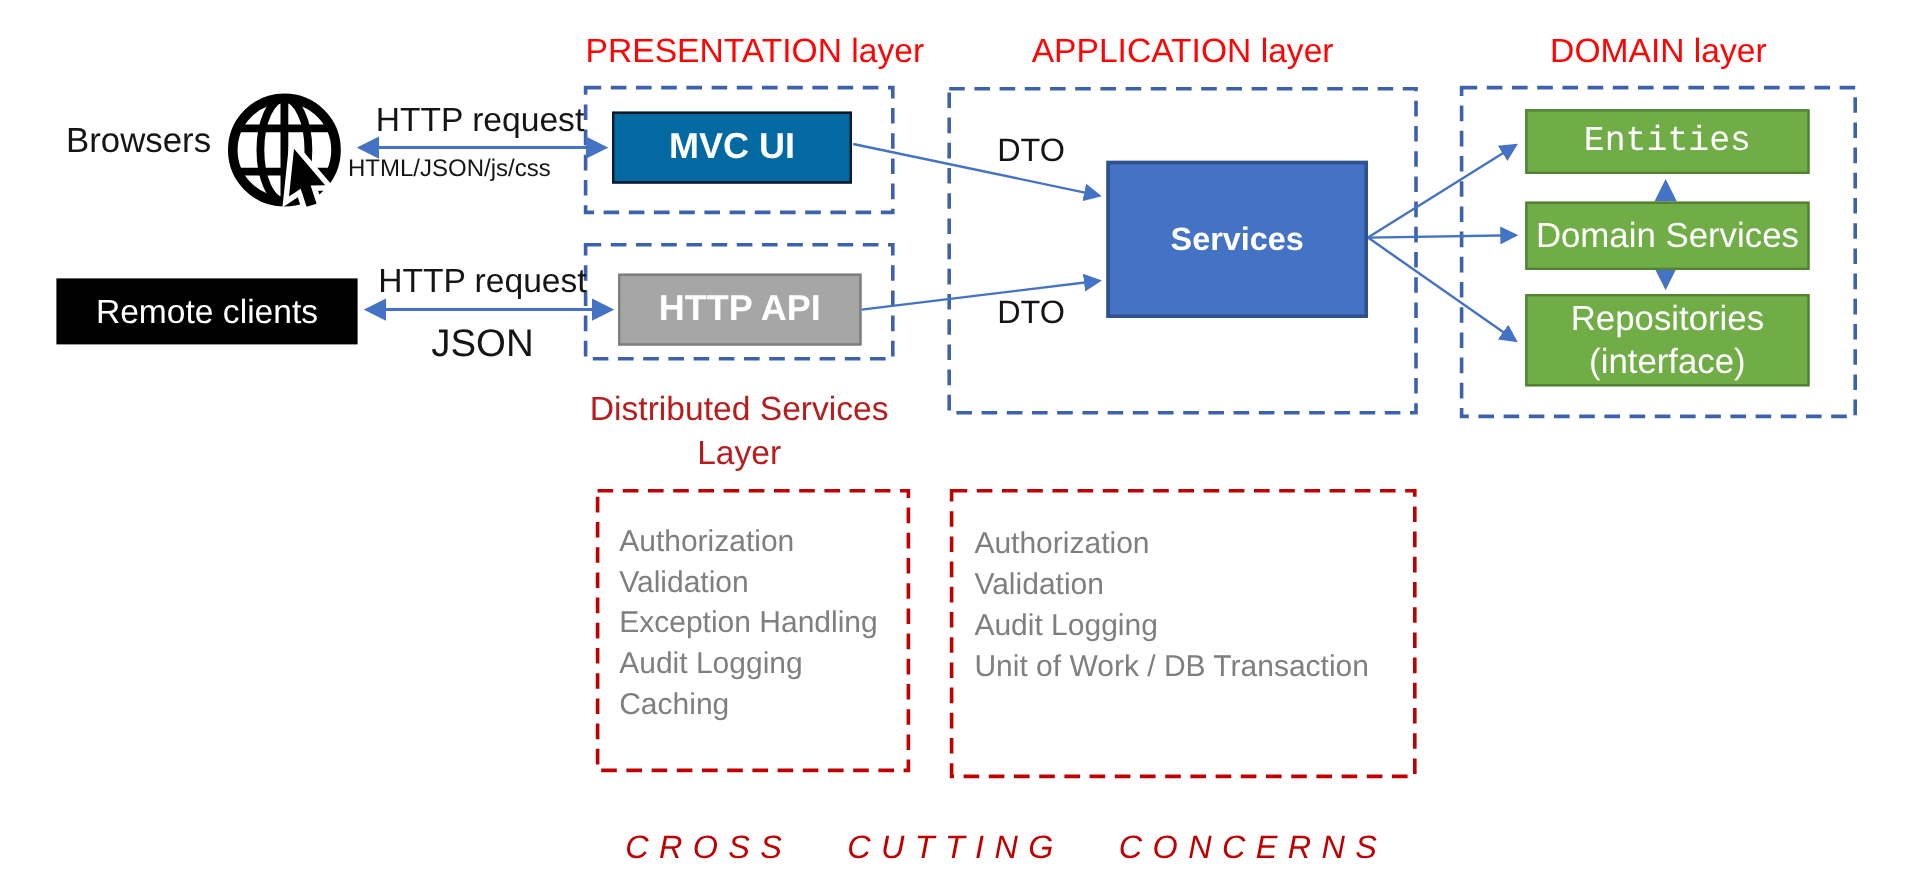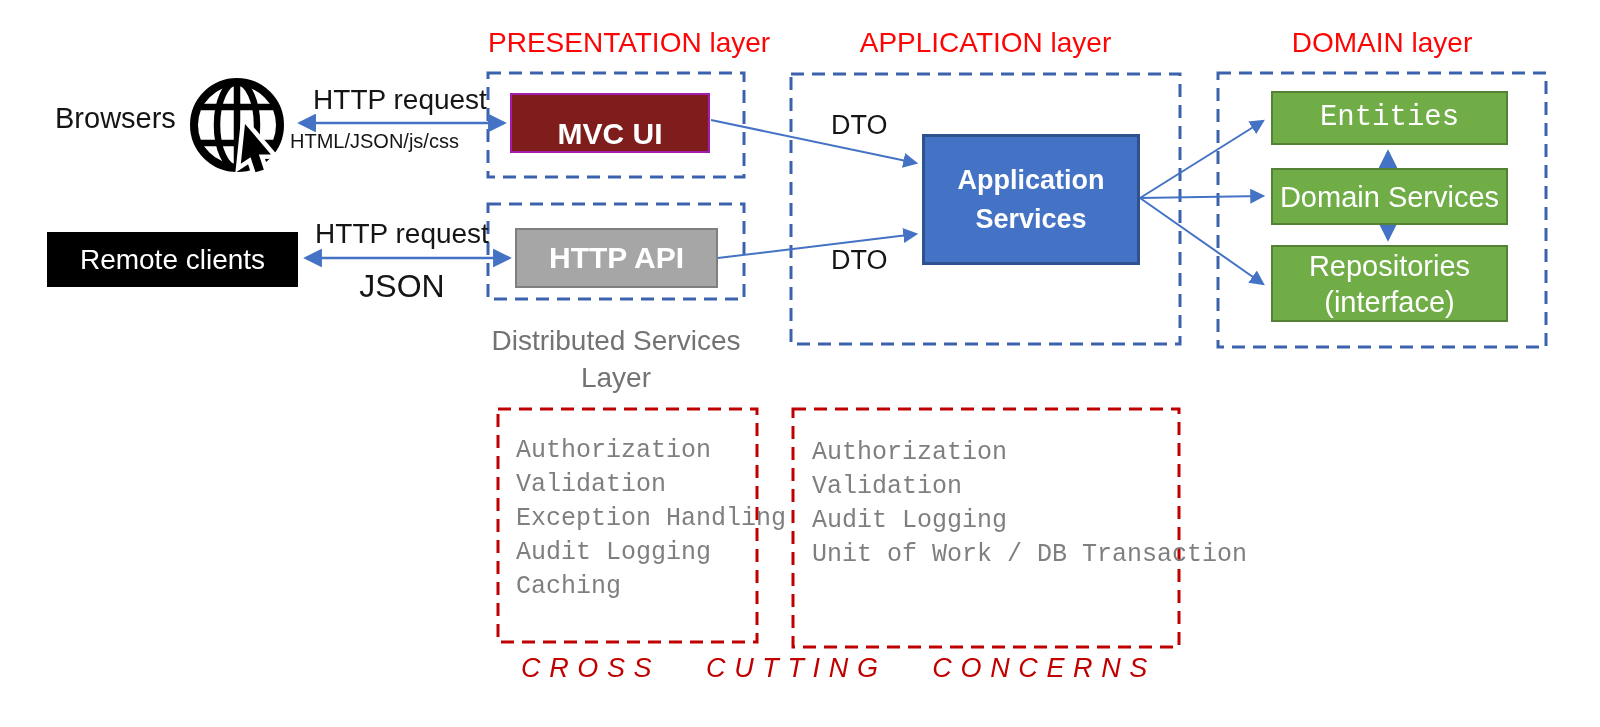--- a/index.html
+++ b/index.html
@@ -7,28 +7,28 @@
     position:relative;width:1600px;height:727px;background:#ffffff;
     font-family:"Liberation Sans", sans-serif;overflow:hidden;color:#111;
   }
   .abs{position:absolute;}
   .layer-title{color:#fe0505;font-size:28px;text-align:center;white-space:nowrap;}
   .black-label{color:#151515;font-size:29px;white-space:nowrap;}
   .arrow-label{color:#151515;font-size:28px;text-align:center;white-space:nowrap;}
   .arrow-sublabel{color:#151515;font-size:20px;text-align:left;white-space:nowrap;}
   .dto-label{color:#151515;font-size:27px;white-space:nowrap;}
   .solid-box{display:flex;align-items:center;justify-content:center;color:#ffffff;text-align:center;box-sizing:border-box;}
-  .mvc-box{background:#7f1d1d;border:2px solid #a21caf;font-size:30px;font-weight:bold;align-items:flex-end;}
+  .mvc-box{background:#0369a1;border:2px solid #0f172a;font-size:30px;font-weight:bold;}
   .api-box{background:#A6A6A6;border:2px solid #7F7F7F;font-size:30px;font-weight:bold;}
   .app-box{background:#4472C4;border:3px solid #2F528F;font-size:27px;font-weight:bold;line-height:39px;}
   .green-box{background:#70AD47;border:2px solid #548235;font-size:29px;line-height:36px;}
   .remote-box{background:#000000;font-size:28px;}
-  .red-label{color:#737373;font-size:28px;text-align:center;line-height:37px;}
+  .red-label{color:#b91c1c;font-size:28px;text-align:center;line-height:37px;}
   .gray-list{color:#7F7F7F;font-size:25px;line-height:34px;}
-  .gray-list div{margin:0;font-family:Liberation Mono, monospace;}
+  .gray-list div{margin:0;}
   .cross-title{
     color:#C00000;font-size:27px;font-style:italic;text-align:center;
     letter-spacing:0.32em;word-spacing:1.1em;white-space:nowrap;
   }
   svg{display:block;}
 </style>
 </head>
 <body>
 
 <div class="stage">
@@ -99,21 +99,20 @@
 
   <div class="abs red-label" style="left:458px;top:322px;width:316px;">
     <div>Distributed Services</div>
     <div>Layer</div>
   </div>
 
   <div class="abs layer-title" style="left:791px;top:27px;width:389px;">APPLICATION layer</div>
 
   <div class="abs solid-box app-box" style="left:922px;top:134px;width:218px;height:131px;">
     <div>
-      <div>Application</div>
       <div>Services</div>
     </div>
   </div>
 
   <div class="abs layer-title" style="left:1218px;top:27px;width:328px;">DOMAIN layer</div>
 
   <div class="abs solid-box green-box" style="left:1271px;top:91px;width:237px;height:54px;font-family:Liberation Mono, monospace;">
     <span>Entities</span>
   </div>
 
@@ -136,15 +135,15 @@
     <div>Caching</div>
   </div>
 
   <div class="abs gray-list" style="left:812px;top:436px;">
     <div>Authorization</div>
     <div>Validation</div>
     <div>Audit Logging</div>
     <div>Unit of Work / DB Transaction</div>
   </div>
 
-  <div class="abs cross-title" style="left:497px;top:653px;width:683px;">CROSS CUTTING CONCERNS</div>
+  <div class="abs cross-title" style="left:497px;top:691px;width:683px;">CROSS CUTTING CONCERNS</div>
 
 </div>
 
 </body></html>

